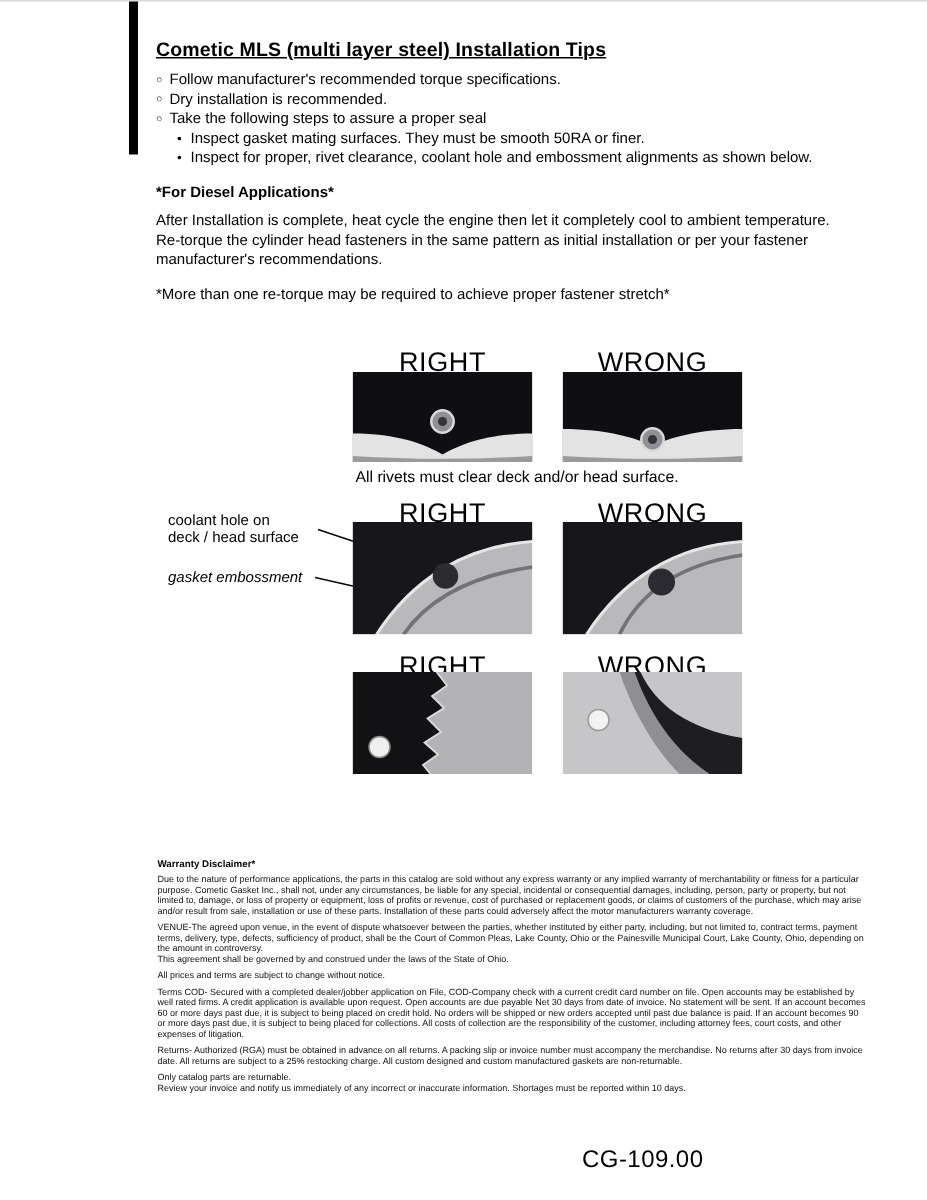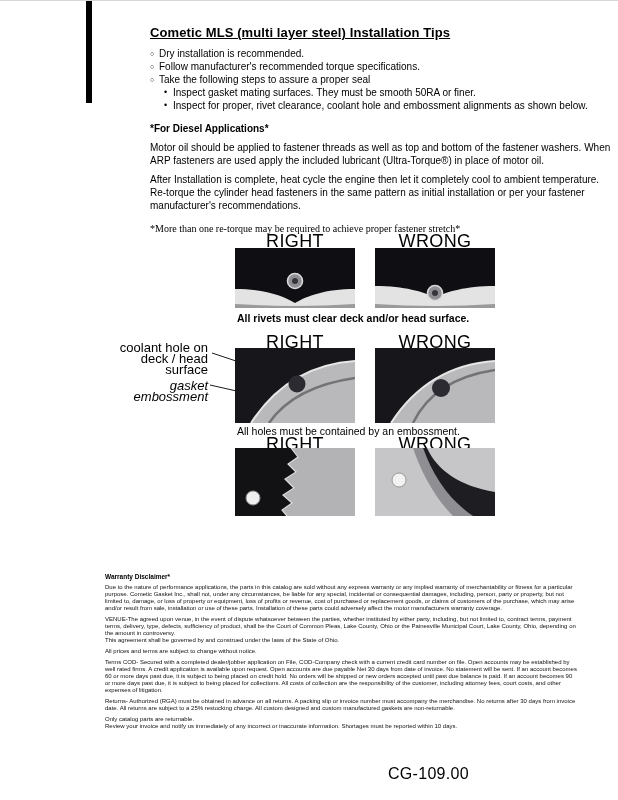--- a/index.html
+++ b/index.html
@@ -6,39 +6,39 @@
   html,body { background:#ffffff; }
   body {
     width:618px; height:800px; position:relative; overflow:hidden;
     font-family:"Liberation Sans", sans-serif; color:#000;
   }
   .page { position:absolute; inset:0; background:#fff; border-top:1px solid #d8d8d8; }
   .abs { position:absolute; }
 
   .crop-mark { position:absolute; left:86px; top:0; width:6px; height:102px; background:#000; }
 
-  .content-top { position:absolute; left:104px; top:24px; width:466px;margin-left:46px; }
+  .content-top { position:absolute; left:104px; top:24px; width:466px; }
   .page-title {
     font-size:13px; font-weight:bold; text-decoration:underline;
     letter-spacing:.1px; margin-bottom:7px;
   }
   .bullet { display:flex; font-size:10px; line-height:13px; }
   .bullet .mk { width:9px; flex:0 0 9px; font-size:7px; line-height:13px; }
   .sub-bullets { margin-left:14px; }
   .sub-bullets .mk { font-size:9px; }
 
   .diesel-heading { margin-top:10px; font-weight:bold; font-size:10px; line-height:13px; }
   .diesel-para { margin-top:6px; font-size:10px; line-height:13px; width:462px; }
-  .retorque-note { margin-top:10px; font-size:10px; line-height:13px;font-family:Liberation Serif, serif; }
+  .retorque-note { margin-top:10px; font-size:10px; line-height:13px; }
 
   .dlabel { width:120px; text-align:center; font-size:18px; letter-spacing:.4px; }
   .dimg { width:120px; overflow:hidden; }
   .dimg svg { display:block; width:120px; height:100%; }
   .dcaption { font-size:10.5px; line-height:12px; white-space:pre-line; }
-  .callout { width:96px; text-align:right; font-size:13px; line-height:11px; white-space:pre-line; }
+  .callout { width:96px; font-size:10px; line-height:11px; white-space:pre-line; }
   .callout-lines { pointer-events:none; }
 
   .disclaimer { position:absolute; left:105px; top:572px; width:472px; }
   .fine-head { font-size:6.5px; font-weight:bold; line-height:8px; margin-bottom:3px; }
   .fine { font-size:6px; line-height:7px; margin-bottom:4px; color:#111; }
   .fine.tight { margin-bottom:0; }
 
   .footer-code { position:absolute; left:388px; top:764px; font-size:16px; letter-spacing:.3px; }
 </style>
 </head>
@@ -47,44 +47,43 @@
 <div class="page">
 
   <div class="crop-mark"></div>
 
   <div class="content-top">
     <div class="page-title">Cometic MLS (multi layer steel) Installation Tips</div>
 
     <div>
       <div class="bullet">
         <span class="mk">○</span>
-        <span>Dry installation is recommended.</span>
+        <span>Follow manufacturer's recommended torque specifications.</span>
       </div>
       <div class="bullet">
         <span class="mk">○</span>
-        <span>Follow manufacturer's recommended torque specifications.</span>
+        <span>Dry installation is recommended.</span>
       </div>
       <div class="bullet">
         <span class="mk">○</span>
         <span>Take the following steps to assure a proper seal</span>
       </div>
       <div class="sub-bullets">
         <div class="bullet">
           <span class="mk">•</span>
           <span>Inspect gasket mating surfaces.  They must be smooth 50RA or finer.</span>
         </div>
         <div class="bullet">
           <span class="mk">•</span>
           <span>Inspect for proper, rivet clearance, coolant hole and embossment alignments as shown below.</span>
         </div>
       </div>
     </div>
 
     <div class="diesel-heading">*For Diesel Applications*</div>
-    <div class="diesel-para">Motor oil should be applied to fastener threads as well as top and bottom of the fastener washers. When ARP fasteners are used apply the included lubricant (Ultra-Torque®) in place of motor oil.</div>
     <div class="diesel-para">After Installation is complete, heat cycle the engine then let it completely cool to ambient temperature. Re-torque the cylinder head fasteners in the same pattern as initial installation or per your fastener manufacturer's recommendations.</div>
     <div class="retorque-note">*More than one re-torque may be required to achieve proper fastener stretch*</div>
   </div>
 
   <div class="abs dlabel" style="left:235px;top:230px;">RIGHT</div>
   <div class="abs dlabel" style="left:375px;top:230px;">WRONG</div>
 
   <div class="abs dimg" style="left:235px;top:247px;height:60px;">
     <svg viewBox="0 0 120 60" preserveAspectRatio="none">
       <rect width="120" height="60" fill="#0f0f13"></rect>
@@ -96,21 +95,21 @@
   </div>
   <div class="abs dimg" style="left:375px;top:247px;height:60px;">
     <svg viewBox="0 0 120 60" preserveAspectRatio="none">
       <rect width="120" height="60" fill="#0f0f13"></rect>
       <path d="M0,38 C30,38 48,44 60,49 C72,44 90,38 120,38 L120,60 L0,60 Z" fill="#e3e3e3"></path>
       <path d="M0,56 C40,58.5 80,58.5 120,56 L120,60 L0,60 Z" fill="#9a9a9a"></path>
       <circle cx="60" cy="45" r="7.5" fill="#8f8f95" stroke="#d9d9d9" stroke-width="1.6"></circle>
       <circle cx="60" cy="45" r="3" fill="#35353b"></circle>
     </svg>
   </div>
-  <div class="abs dcaption" style="left:237px;top:311px;font-weight:bold;">All rivets must clear deck and/or head surface.</div>
+  <div class="abs dcaption" style="left:237px;top:311px;">All rivets must clear deck and/or head surface.</div>
 
   <div class="abs dlabel" style="left:235px;top:331px;">RIGHT</div>
   <div class="abs dlabel" style="left:375px;top:331px;">WRONG</div>
 
   <div class="abs callout" style="left:112px;top:341px;">coolant hole on
 deck / head surface</div>
   <div class="abs callout" style="left:112px;top:379px;font-style:italic;">gasket embossment</div>
   <svg class="abs callout-lines" style="left:210px;top:346px;" width="100" height="60">
     <line x1="2" y1="6" x2="86" y2="34" stroke="#000" stroke-width="0.9"></line>
     <line x1="0" y1="38" x2="62" y2="52" stroke="#000" stroke-width="0.9"></line>
@@ -127,21 +126,20 @@
   </div>
   <div class="abs dimg" style="left:375px;top:347px;height:75px;">
     <svg viewBox="0 0 120 75" preserveAspectRatio="none">
       <rect width="120" height="75" fill="#b9b9bb"></rect>
       <path d="M0,0 L120,0 L120,13 C75,16 40,38 16,75 L0,75 Z" fill="#17171b"></path>
       <path d="M120,13 C75,16 40,38 16,75" stroke="#e6e6e6" stroke-width="2" fill="none"></path>
       <path d="M120,22 C80,28 52,46 38,75" stroke="#737377" stroke-width="2.5" fill="none"></path>
       <circle cx="66" cy="40" r="9" fill="#2b2b31"></circle>
     </svg>
   </div>
-  <div class="abs dcaption" style="left:237px;top:424px;">All holes must be contained by an embossment.</div>
 
   <div class="abs dlabel" style="left:235px;top:433px;">RIGHT</div>
   <div class="abs dlabel" style="left:375px;top:433px;">WRONG</div>
 
   <div class="abs dimg" style="left:235px;top:447px;height:68px;">
     <svg viewBox="0 0 120 68" preserveAspectRatio="none">
       <rect width="120" height="68" fill="#b3b3b5"></rect>
       <path d="M0,0 L56,0 L63,9 L53,16 L61,24 L50,31 L59,40 L48,47 L57,55 L47,62 L52,68 L0,68 Z" fill="#121215"></path>
       <path d="M56,0 L63,9 L53,16 L61,24 L50,31 L59,40 L48,47 L57,55 L47,62 L52,68" stroke="#dcdcdc" stroke-width="1.2" fill="none"></path>
       <circle cx="18" cy="50" r="7" fill="#efefef" stroke="#8a8a8a" stroke-width="1"></circle>

